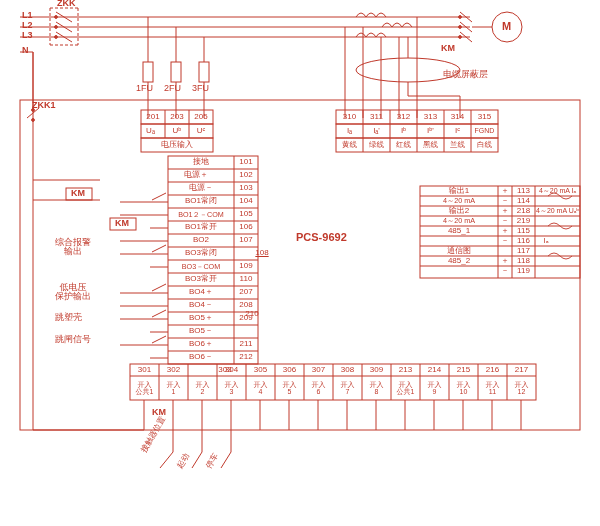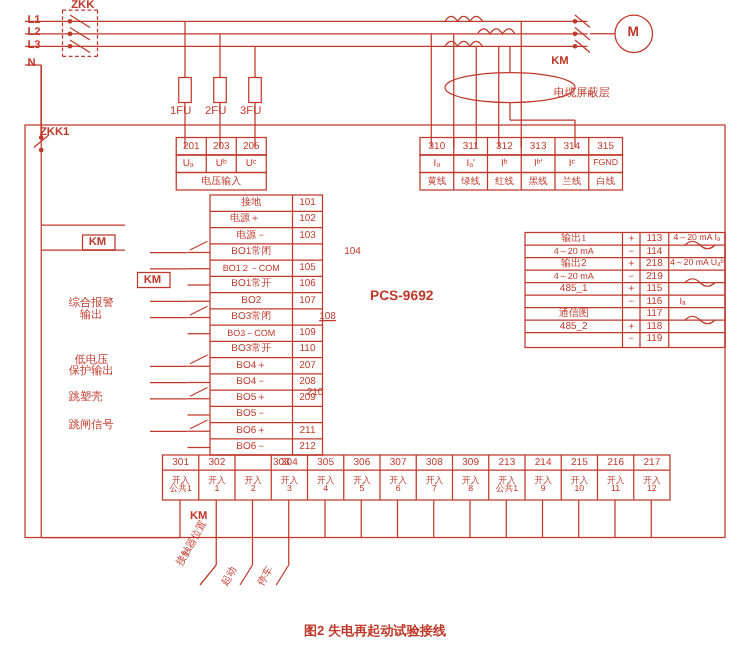--- a/index.html
+++ b/index.html
@@ -260,21 +260,21 @@
 <div class="cell" style="left:444px;top:138px;width:27px;height:14px;font-size:7.5px;">兰线</div>
 <div class="cell" style="left:471px;top:138px;width:27px;height:14px;font-size:7.5px;">白线</div>
 
 <div class="cell" style="left:168px;top:156px;width:66px;height:13px;">接地</div>
 <div class="cell" style="left:234px;top:156px;width:24px;height:13px;">101</div>
 <div class="cell" style="left:168px;top:169px;width:56px;height:13px;">电源＋</div>
 <div class="cell" style="left:234px;top:169px;width:24px;height:13px;">102</div>
 <div class="cell" style="left:168px;top:182px;width:66px;height:13px;">电源－</div>
 <div class="cell" style="left:234px;top:182px;width:24px;height:13px;">103</div>
 <div class="cell" style="left:168px;top:195px;width:66px;height:13px;">BO1常闭</div>
-<div class="cell" style="left:234px;top:195px;width:24px;height:13px;padding-left:36px;">104</div>
+<div class="cell" style="left:234px;top:195px;width:24px;height:13px;">104</div>
 <div class="cell" style="left:168px;top:208px;width:66px;height:13px;font-size:7.2px;">BO1２－COM</div>
 <div class="cell" style="left:234px;top:208px;width:24px;height:13px;">105</div>
 <div class="cell" style="left:168px;top:221px;width:66px;height:13px;">BO1常开</div>
 <div class="cell" style="left:234px;top:221px;width:24px;height:13px;">106</div>
 <div class="cell" style="left:168px;top:234px;width:66px;height:13px;">BO2</div>
 <div class="cell" style="left:234px;top:234px;width:24px;height:13px;">107</div>
 <div class="cell" style="left:168px;top:247px;width:66px;height:13px;">BO3常闭</div>
 <div class="cell" style="left:250px;top:247px;width:24px;height:13px;text-decoration:underline;">108</div>
 <div class="cell" style="left:168px;top:260px;width:66px;height:13px;font-size:7.2px;">BO3－COM</div>
 <div class="cell" style="left:234px;top:260px;width:24px;height:13px;">109</div>
@@ -296,21 +296,21 @@
 <div class="lbl" style="left:55px;top:238px;text-align:center;">综合报警<br>输出</div>
 <div class="lbl" style="left:55px;top:283px;text-align:center;">低电压<br>保护输出</div>
 <div class="lbl" style="left:55px;top:313px;">跳塑壳</div>
 <div class="lbl" style="left:55px;top:335px;">跳闸信号</div>
 
 <div class="lbl b" style="left:71px;top:189px;">KM</div>
 <div class="lbl b" style="left:115px;top:219px;">KM</div>
 
 <div class="lbl b" style="left:296px;top:232px;font-size:11px;">PCS-9692</div>
 
-<div class="cell" style="left:420px;top:186px;width:78px;height:10px;font-family:Liberation Serif, serif;">输出1</div>
+<div class="cell" style="left:420px;top:186px;width:78px;height:10px;">输出1</div>
 <div class="cell" style="left:498px;top:186px;width:14px;height:10px;">＋</div>
 <div class="cell" style="left:512px;top:186px;width:23px;height:10px;">113</div>
 <div class="cell" style="left:535px;top:186px;width:45px;height:10px;font-size:7px;">4～20 mA  Iₐ</div>
 
 <div class="cell" style="left:420px;top:196px;width:78px;height:10px;font-size:7.2px;">4～20 mA</div>
 <div class="cell" style="left:498px;top:196px;width:14px;height:10px;">－</div>
 <div class="cell" style="left:512px;top:196px;width:23px;height:10px;">114</div>
 
 <div class="cell" style="left:420px;top:206px;width:78px;height:10px;">输出2</div>
 <div class="cell" style="left:498px;top:206px;width:14px;height:10px;">＋</div>
@@ -422,15 +422,14 @@
       <span>开入</span>
       <span>12</span>
     </div>
 
 <div class="lbl b" style="left:152px;top:408px;">KM</div>
 
 <div class="lbl" style="left:140px;top:450px;transform:rotate(-60deg);transform-origin:left top;font-size:8px;">接触器位置</div>
 <div class="lbl" style="left:176px;top:466px;transform:rotate(-60deg);transform-origin:left top;font-size:8px;">起动</div>
 <div class="lbl" style="left:205px;top:466px;transform:rotate(-60deg);transform-origin:left top;font-size:8px;">停车</div>
 
-<div class="cap" style="top:498px;">图2   失电再起动试验接线</div>
 
 </div>
 
 </body></html>

